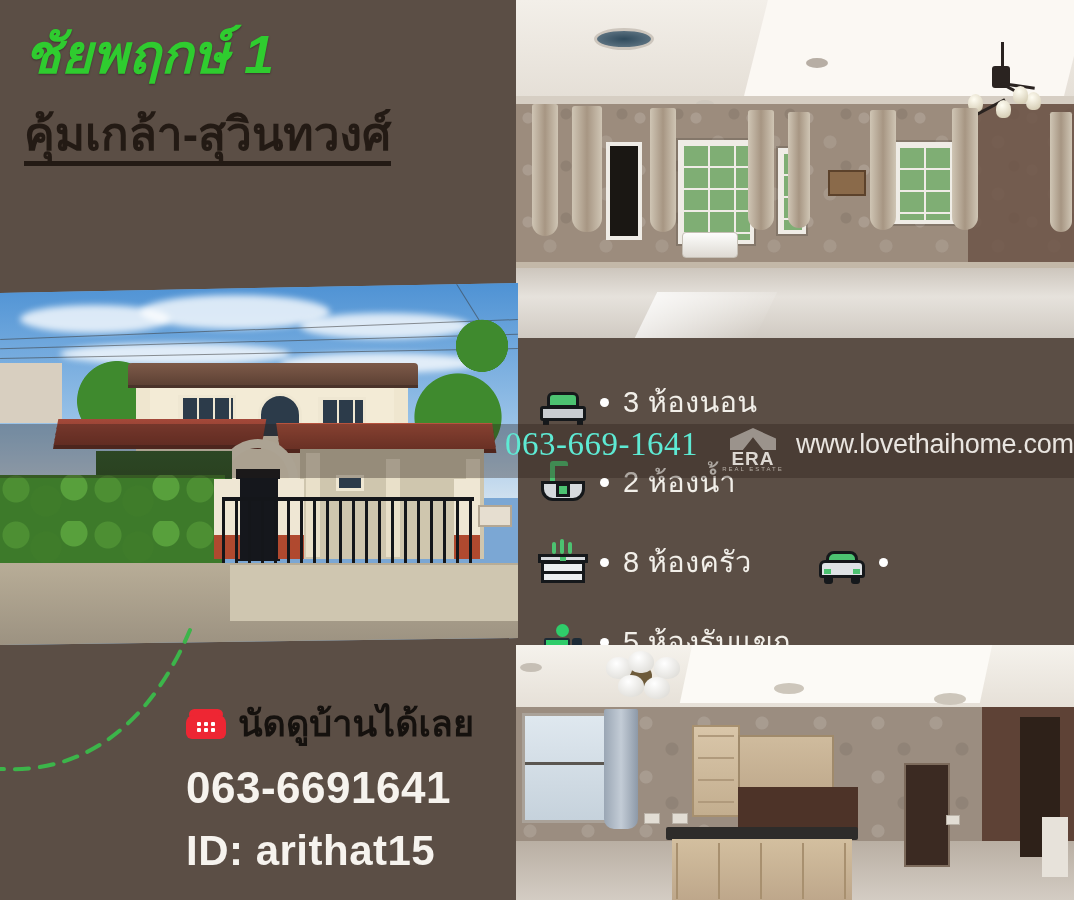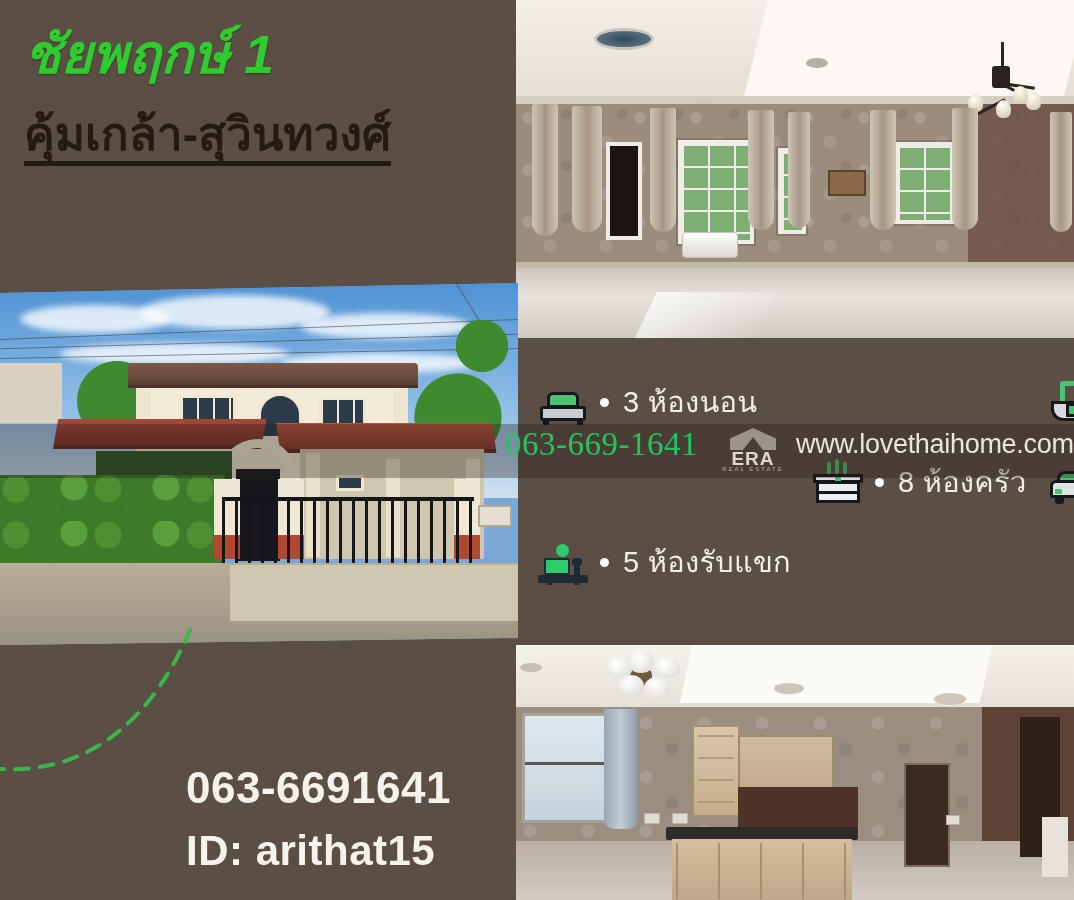--- a/index.html
+++ b/index.html
@@ -140,21 +140,21 @@
   .ex-gate { position:absolute; left:222px; top:214px; width:252px; height:70px;
     background:repeating-linear-gradient(90deg,#14161a 0 3px,transparent 3px 13px);
     border-top:4px solid #14161a; border-bottom:4px solid #14161a; }
   .ex-ground { position:absolute; left:0; top:280px; width:100%; height:82px;
     background:linear-gradient(180deg,#b8ad97,#9c9281); }
   .ex-drive { position:absolute; left:230px; top:282px; width:288px; height:56px; background:#cfc6b0; }
 
   
   .features { position:absolute; left:516px; top:338px; width:558px; height:307px; }
   .feat-grid { position:absolute; left:0; top:24px; width:558px;
-    display:grid; grid-template-columns:1fr 1fr 1fr; }
+    display:grid; grid-template-columns:1fr 1fr; }
   .feat-cell { display:flex; align-items:center; height:80px; padding-left:22px; }
   .feat-cell.empty { visibility:hidden; }
   .feat-ico { width:50px; height:46px; flex:0 0 50px; position:relative; margin-right:6px; }
   .feat-dot { width:9px; height:9px; border-radius:50%; background:#fff; flex:0 0 9px; margin:0 14px 0 6px; }
   .feat-txt { font-size:29px; color:#f2efe9; white-space:nowrap; letter-spacing:.3px; }
 
   
   .ic-bed .base { position:absolute; left:2px; bottom:4px; width:46px; height:15px; background:#c9cdd1; border:3px solid #15181b; border-radius:3px; }
   .ic-bed .pillow { position:absolute; left:9px; bottom:17px; width:32px; height:16px; background:#4cc271; border:3px solid #15181b; border-radius:6px 6px 2px 2px; }
   .ic-bed .leg1, .ic-bed .leg2 { position:absolute; bottom:0; width:6px; height:5px; background:#15181b; }
@@ -185,21 +185,21 @@
   .ic-sofa .legr { position:absolute; right:9px; bottom:0; width:5px; height:4px; background:#1d2b36; }
   .ic-sofa .tv { position:absolute; left:6px; bottom:10px; width:26px; height:17px; background:#2fcc6a; border:2px solid #1d2b36; border-radius:2px; }
   .ic-sofa .tvst { position:absolute; left:16px; bottom:7px; width:8px; height:4px; background:#1d2b36; }
   .ic-sofa .ball { position:absolute; left:18px; bottom:28px; width:13px; height:13px; background:#2fcc6a; border-radius:50%; }
   .ic-sofa .lamp { position:absolute; right:8px; bottom:10px; width:6px; height:12px; background:#1d2b36; }
   .ic-sofa .lampb { position:absolute; right:6px; bottom:20px; width:10px; height:7px; background:#1d2b36; border-radius:3px 3px 0 0; }
 
   
   .wm-band { position:absolute; left:0; top:424px; width:1074px; height:54px;
     background:rgba(40,30,24,.34); display:flex; align-items:center; }
-  .wm-phone { position:absolute; left:505px; top:426px; font-size:33px; color:#22c55e;
+  .wm-phone { position:absolute; left:505px; top:426px; font-size:33px; color:#5eead4;
     font-family:"Liberation Serif","DejaVu Serif",serif; letter-spacing:.5px; }
   .wm-logo { position:absolute; left:716px; top:428px; width:74px; height:48px; }
   .wm-logo .chev { position:absolute; left:14px; top:0; width:46px; height:22px;
     background:#9b938c; clip-path:polygon(50% 0,100% 48%,100% 100%,72% 100%,50% 42%,28% 100%,0 100%,0 48%); }
   .wm-logo .era { position:absolute; left:0; top:20px; width:74px; text-align:center;
     font-size:19px; font-weight:bold; color:#ddd8d2; letter-spacing:1px; }
   .wm-logo .re { position:absolute; left:0; top:38px; width:74px; text-align:center;
     font-size:6px; color:#b6aea6; letter-spacing:2px; }
   .wm-url { position:absolute; left:796px; top:429px; font-size:27px; color:#e9e5e0;
     letter-spacing:-.3px; }
@@ -437,17 +437,25 @@
     <div class="era">ERA</div>
     <div class="re">REAL ESTATE</div>
   </div>
   <div class="wm-url">www.lovethaihome.com</div>
 
   <svg class="green-dash" viewBox="0 0 270 185">
     <path d="M0 160 C 70 168, 150 140, 200 22" fill="none" stroke="#3cb54a" stroke-width="4" stroke-dasharray="14 11" stroke-linecap="round"></path>
   </svg>
 
   <div class="contact">
+    <div class="ct-line1">
+      <div class="phone-ico">
+        <div class="hs"></div>
+          <div class="shell"></div>
+          <div class="keys"></div>
+      </div>
+      <div class="ct-cta">นัดดูบ้านได้เลย</div>
+    </div>
     <div class="ct-phone">063-6691641</div>
     <div class="ct-id">ID: arithat15</div>
   </div>
 
 </div>
 
 </body></html>

